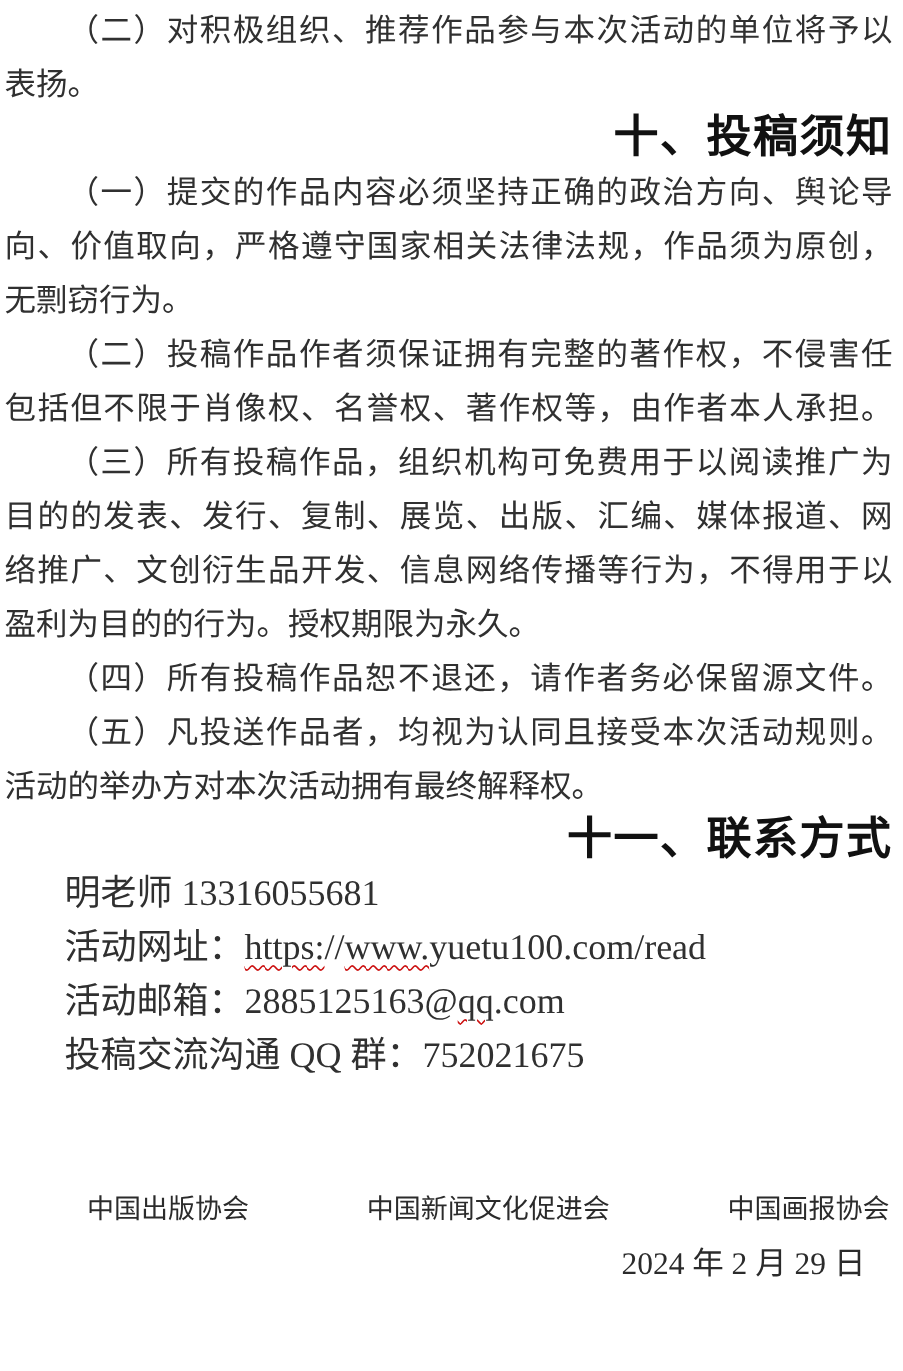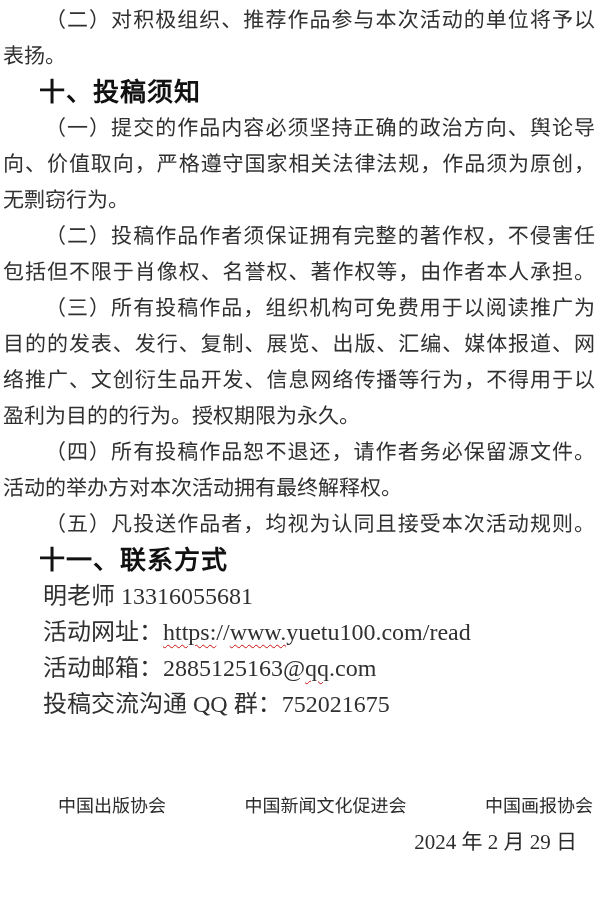--- a/index.html
+++ b/index.html
@@ -26,26 +26,27 @@
   }
   
   .fill {
     text-align: justify;
     text-align-last: justify;
   }
   .indent { text-indent: 2em; }
   .heading {
     height: 36px;
     line-height: 36px;
-    font-size: 26px;
+    font-size: 30px;
     font-weight: bold;
     color: #111111;
     font-family: "Liberation Sans", "DejaVu Sans", sans-serif;
     text-indent: 36px;
     letter-spacing: 1px;
+    text-align: right;
   }
   .contact-line {
     height: 36px;
     line-height: 36px;
     font-size: 24px;
     padding-left: 40px;
   }
   .wavy {
     text-decoration-line: underline;
     text-decoration-style: wavy;
@@ -90,22 +91,22 @@
   <div class="line fill indent">（二）投稿作品作者须保证拥有完整的著作权，不侵害任</div>
   <div class="line fill">包括但不限于肖像权、名誉权、著作权等，由作者本人承担。</div>
 
   <div class="line fill indent">（三）所有投稿作品，组织机构可免费用于以阅读推广为</div>
   <div class="line fill">目的的发表、发行、复制、展览、出版、汇编、媒体报道、网</div>
   <div class="line fill">络推广、文创衍生品开发、信息网络传播等行为，不得用于以</div>
   <div class="line">盈利为目的的行为。授权期限为永久。</div>
 
   <div class="line fill indent">（四）所有投稿作品恕不退还，请作者务必保留源文件。</div>
 
+  <div class="line fill indent">（五）凡投送作品者，均视为认同且接受本次活动规则。</div>
   <div class="line">活动的举办方对本次活动拥有最终解释权。</div>
-  <div class="line fill indent">（五）凡投送作品者，均视为认同且接受本次活动规则。</div>
 
   <div class="heading">十一、联系方式</div>
 
   <div class="contact-line">明老师 13316055681</div>
 
   <div class="contact-line">
     <span>活动网址：</span><span class="wavy">https:</span><span>//</span><span class="wavy">www.</span><span>yuetu100.com/read</span>
   </div>
 
   <div class="contact-line">

